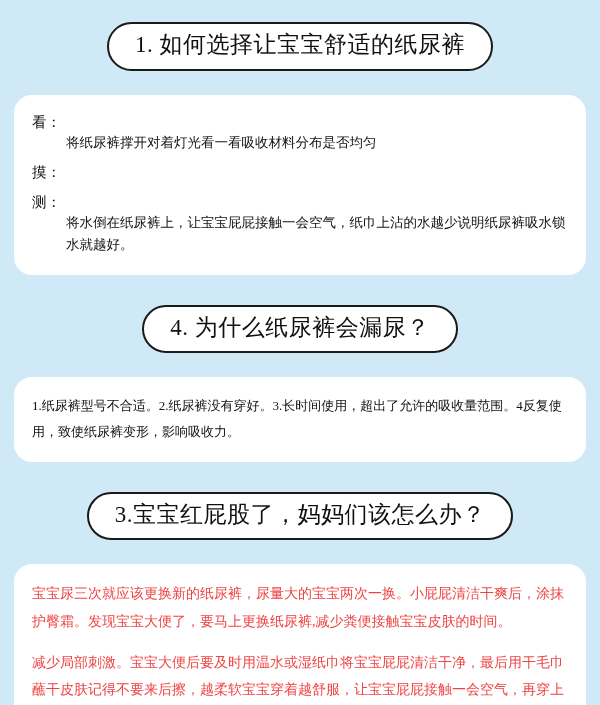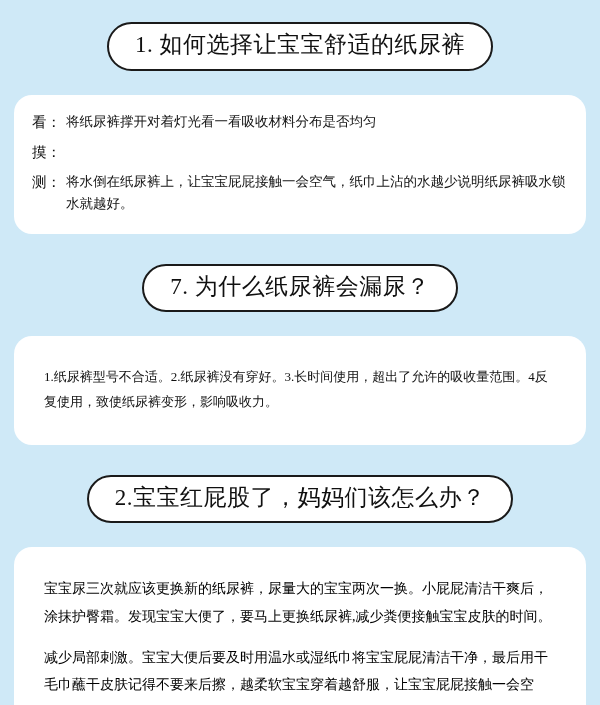--- a/index.html
+++ b/index.html
@@ -65,42 +65,43 @@
     font-size: 14.5px;
     line-height: 1.6;
     color: #111;
     width: 34px;
   }
   .qa-text {
     flex: 1 1 auto;
     font-size: 13.5px;
     line-height: 1.65;
     color: #111;
+    margin-top: 21px;
   }
 
   .plain-p {
     font-size: 13.5px;
     line-height: 1.85;
     color: #111;
-    margin: 12px;
+    margin: 0;
   }
   .plain-p + .plain-p {
     margin-top: 14px;
   }
 
   .sec2-text {
     font-size: 13px;
     line-height: 1.95;
     color: #111;
   }
 
   .sec3-text {
     font-size: 14px;
     line-height: 1.95;
-    color: #000000;
+    color: #ef4444;
   }
 
   
   .gap-24 { height: 24px; }
   .gap-30 { height: 30px; }
   .top-pad { height: 22px; }
 </style>
 </head>
 <body>
 
@@ -127,35 +128,35 @@
     <div class="qa-row">
       <span class="qa-label">测：</span>
       <span class="qa-text">将水倒在纸尿裤上，让宝宝屁屁接触一会空气，纸巾上沾的水越少说明纸尿裤吸水锁水就越好。</span>
     </div>
   </div>
 
   <div class="gap-30"></div>
 
   <div class="pill-wrap">
     <div class="pill">
-      <span class="pill-text">7. 为什么纸尿裤会漏尿？</span>
+      <span class="pill-text">4. 为什么纸尿裤会漏尿？</span>
     </div>
   </div>
 
   <div class="gap-24"></div>
 
   <div class="card">
     <p class="plain-p sec2-text">1.纸尿裤型号不合适。2.纸尿裤没有穿好。3.长时间使用，超出了允许的吸收量范围。4反复使用，致使纸尿裤变形，影响吸收力。</p>
   </div>
 
   <div class="gap-30"></div>
 
   <div class="pill-wrap">
     <div class="pill">
-      <span class="pill-text">2.宝宝红屁股了，妈妈们该怎么办？</span>
+      <span class="pill-text">3.宝宝红屁股了，妈妈们该怎么办？</span>
     </div>
   </div>
 
   <div class="gap-24"></div>
 
   <div class="card">
     <p class="plain-p sec3-text">宝宝尿三次就应该更换新的纸尿裤，尿量大的宝宝两次一换。小屁屁清洁干爽后，涂抹护臀霜。发现宝宝大便了，要马上更换纸尿裤,减少粪便接触宝宝皮肤的时间。</p>
     <p class="plain-p sec3-text">减少局部刺激。宝宝大便后要及时用温水或湿纸巾将宝宝屁屁清洁干净，最后用干毛巾蘸干皮肤记得不要来后擦，越柔软宝宝穿着越舒服，让宝宝屁屁接触一会空气，再穿上新的纸尿裤。</p>
   </div>
 

